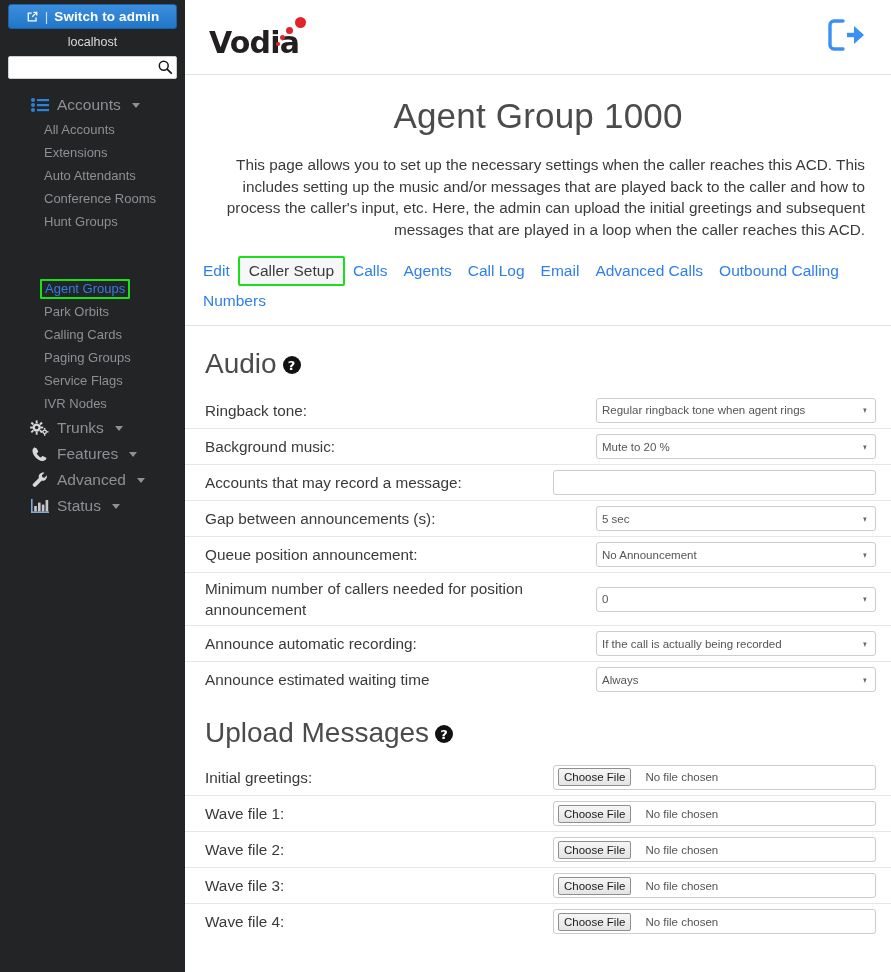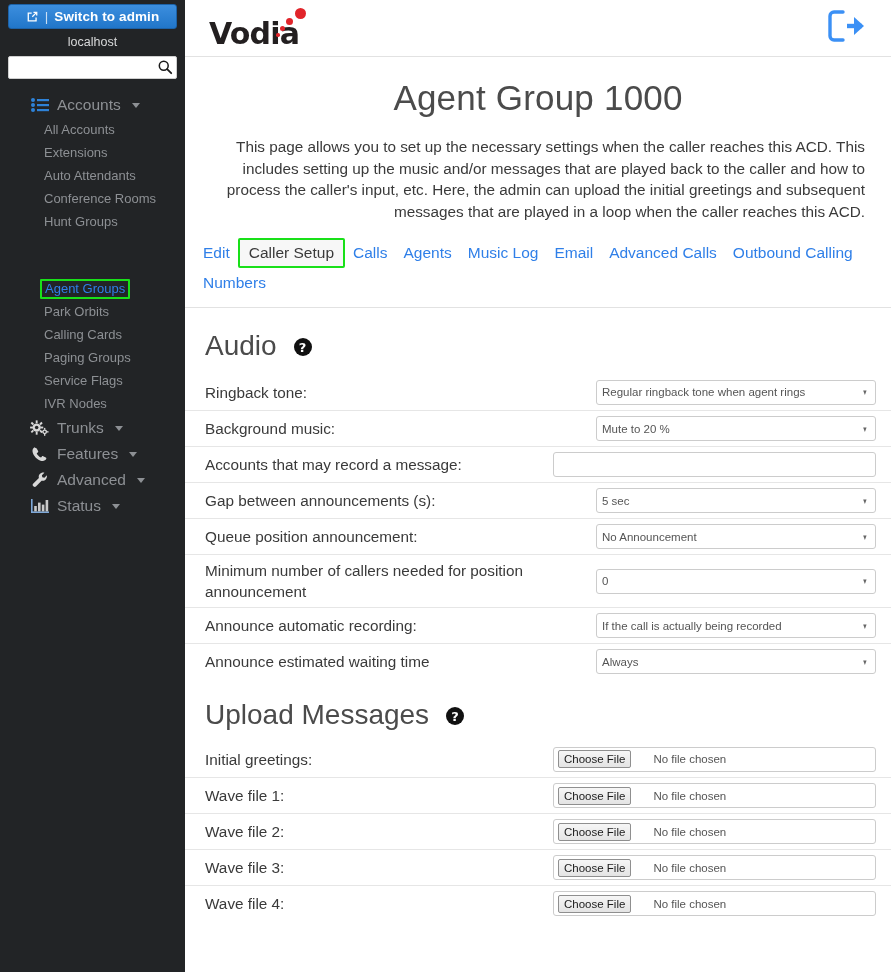--- a/index.html
+++ b/index.html
@@ -114,21 +114,21 @@
 
   
   #main {
     flex: 1;
     height: 972px;
     background: #ffffff;
     overflow: hidden;
     position: relative;
   }
   .topbar {
-    height: 57px;
+    height: 75px;
     border-bottom: 1px solid #e2e2e2;
     display: flex; align-items: center;
     justify-content: space-between;
     padding: 0 22px 0 24px;
     background: #fff;
   }
   .logo { position: relative; width: 105px; height: 48px; }
   .logo-text {
     font-family: "DejaVu Sans", sans-serif;
     font-weight: bold;
@@ -185,21 +185,21 @@
     margin: 9px 0 0 0;
   }
 
   .section-title {
     font-size: 28px;
     color: #4b4b4b;
     font-weight: normal;
     padding: 22px 0 12px 20px;
     margin: 0;
     display: flex; align-items: center;
-    gap: 13px;
+    gap: 2px;
   }
   .helpq {
     display: inline-flex;
     align-items: center; justify-content: center;
     width: 18px; height: 18px;
     border-radius: 50%;
     background: #111;
     color: #fff;
     font-size: 13px;
     font-weight: bold;
@@ -254,21 +254,21 @@
     pointer-events: none;
   }
   .filewrap {
     width: 100%;
     height: 25px;
     border: 1px solid #cccccc;
     border-radius: 3px;
     background: #fff;
     display: flex; align-items: center;
     padding: 0 4px;
-    gap: 22px;
+    gap: 14px;
   }
   .choose-btn {
     background: linear-gradient(#f6f6f6, #e4e4e4);
     border: 1px solid #8f8f8f;
     border-radius: 2px;
     font-size: 11.5px;
     color: #1b1b1b;
     padding: 1px 5px;
     line-height: 14px;
     cursor: pointer;
@@ -426,21 +426,21 @@
 
     <h1 class="page-title">Agent Group 1000</h1>
 
     <p class="desc">This page allows you to set up the necessary settings when the caller reaches this ACD. This includes setting up the music and/or messages that are played back to the caller and how to process the caller's input, etc. Here, the admin can upload the initial greetings and subsequent messages that are played in a loop when the caller reaches this ACD.</p>
 
     <div class="tabs">
       <div class="tab"><span>Edit</span></div>
       <div class="tab active"><span>Caller Setup</span></div>
       <div class="tab"><span>Calls</span></div>
       <div class="tab"><span>Agents</span></div>
-      <div class="tab"><span>Music Log</span></div>
+      <div class="tab"><span>Call Log</span></div>
       <div class="tab"><span>Email</span></div>
       <div class="tab"><span>Advanced Calls</span></div>
       <div class="tab"><span>Outbound Calling</span></div>
       <div class="tab"><span>Numbers</span></div>
     </div>
     <div class="tab-underline"></div>
 
     <h2 class="section-title">
       <span>Audio</span>
       <span class="helpq">?</span>

